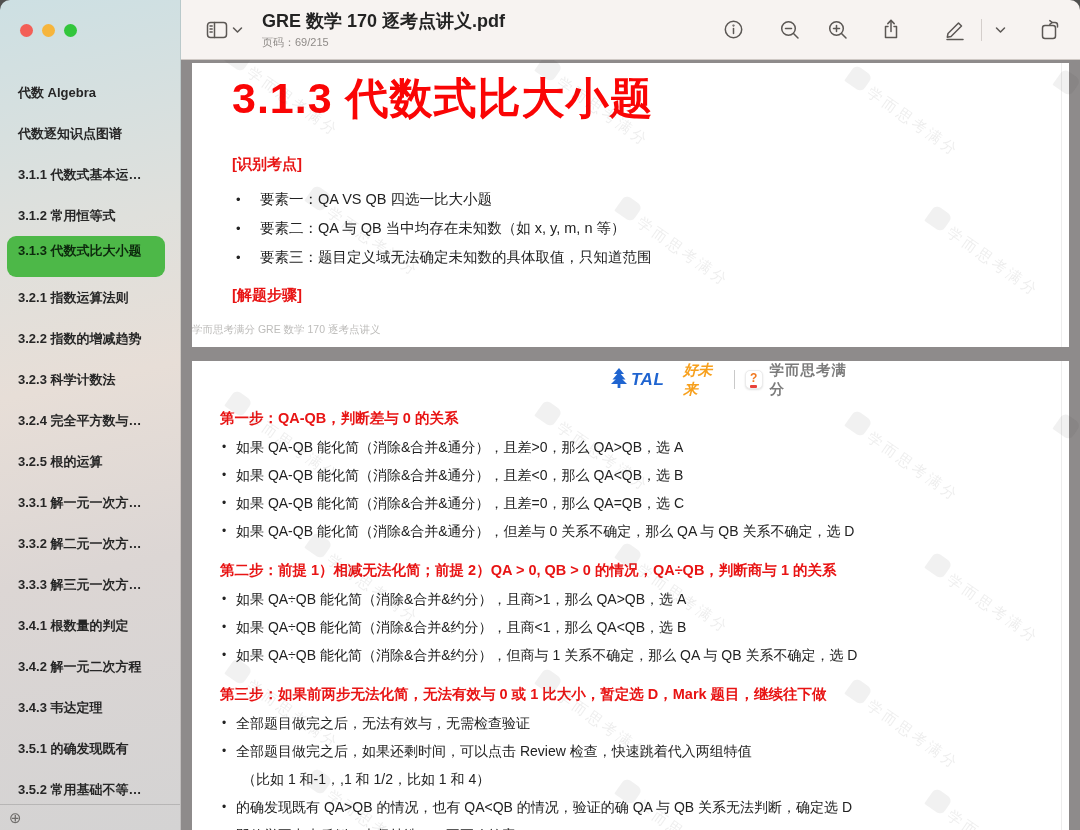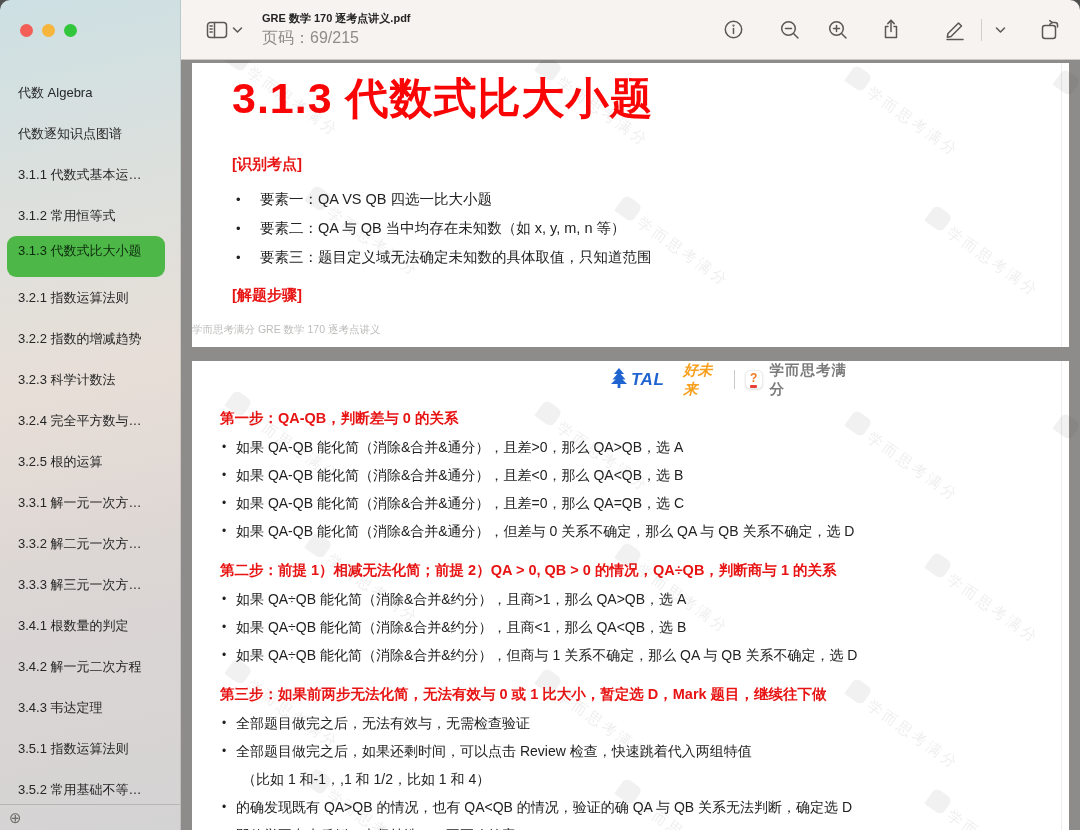--- a/index.html
+++ b/index.html
@@ -7,37 +7,37 @@
               font-family:"Liberation Sans","DejaVu Sans",sans-serif; }
   .app { width:1080px; height:830px; display:flex; border-radius:10px 10px 0 0; overflow:hidden; }
 
   
   .sidebar { width:181px; height:100%; position:relative; flex:0 0 181px;
     background:linear-gradient(168deg,#cde0e3 0%,#dfe0dc 28%,#e7ded7 46%,#dcd6d4 68%,#d4d3d3 100%);
     border-right:1px solid rgba(0,0,0,0.10); }
   .traffic-lights { position:absolute; top:24px; left:20px; display:flex; gap:9px; }
   .tl { width:13px; height:13px; border-radius:50%; }
   .tl.red { background:#f35f57; } .tl.yellow { background:#f6b53c; } .tl.green { background:#32c63c; }
-  .toc { position:absolute; top:72px; left:0; right:0; }
+  .toc { position:absolute; top:72px; left:0; right:0;font-weight:bold; }
   .toc-item { height:41px; display:flex; align-items:center; padding:0 8px 0 18px;
     font-size:13px; color:#262626; white-space:nowrap; overflow:hidden; cursor:default; }
   .toc-item.selected { height:41px; margin:0 15px 0 7px; padding:6px 8px 0 11px;
     background:var(--accent-green,#4db848); border-radius:9px; align-items:flex-start; color:#0d290d; }
   .sidebar-footer { position:absolute; left:0; right:0; bottom:0; height:26px;
     border-top:1px solid rgba(0,0,0,0.14); display:flex; align-items:center; padding-left:9px; }
   .add-glyph { color:#6e6c6a; font-size:15px; line-height:1; }
 
   
   .main { flex:1; display:flex; flex-direction:column; height:100%; }
   .toolbar { height:60px; background:#f7f3f1; border-bottom:1px solid #cfc9c5;
     display:flex; align-items:center; flex:0 0 60px; color:#5b5754; }
   .tb-left { display:flex; align-items:center; margin-left:24px; }
   .tb-titleblock { margin-left:17px; }
-  .tb-title { font-size:11px; font-weight:bold; color:#232323; }
-  .tb-sub { font-size:16px; color:#8f8b88; margin-top:2px; }
+  .tb-title { font-size:18px; font-weight:bold; color:#232323; }
+  .tb-sub { font-size:11px; color:#8f8b88; margin-top:2px; }
   .tb-right { margin-left:auto; display:flex; align-items:center; margin-right:18px; }
   .tb-icon { display:flex; align-items:center; justify-content:center; width:24px; height:24px; }
   .tb-icon svg { stroke:#5b5754; fill:none; stroke-width:1.5; stroke-linecap:round; stroke-linejoin:round; }
   .tb-sep { width:1px; height:22px; background:#d4cecb; margin:0 10px 0 14px; }
 
   
   .pdfview { height:770px; background:#8e8b8b; overflow:hidden; position:relative; padding-top:3px; }
   .page { margin-left:11px; width:877px; background:#fff; position:relative; overflow:hidden; }
   .page::after { content:""; position:absolute; top:0; bottom:0; right:7px; width:1px; background:rgba(0,0,0,0.07); }
   .page1 { height:284px; }
@@ -103,21 +103,21 @@
         <div class="toc-item">3.2.2 指数的增减趋势</div>
         <div class="toc-item">3.2.3 科学计数法</div>
         <div class="toc-item">3.2.4 完全平方数与…</div>
         <div class="toc-item">3.2.5 根的运算</div>
         <div class="toc-item">3.3.1 解一元一次方…</div>
         <div class="toc-item">3.3.2 解二元一次方…</div>
         <div class="toc-item">3.3.3 解三元一次方…</div>
         <div class="toc-item">3.4.1 根数量的判定</div>
         <div class="toc-item">3.4.2 解一元二次方程</div>
         <div class="toc-item">3.4.3 韦达定理</div>
-        <div class="toc-item">3.5.1 指数运算法则</div>
+        <div class="toc-item">3.5.1 的确发现既有</div>
         <div class="toc-item">3.5.2 常用基础不等…</div>
       </nav>
     <div class="sidebar-footer">
       <span class="add-glyph">⊕</span>
     </div>
   </aside>
 
   <div class="main">
 
     <header class="toolbar">

